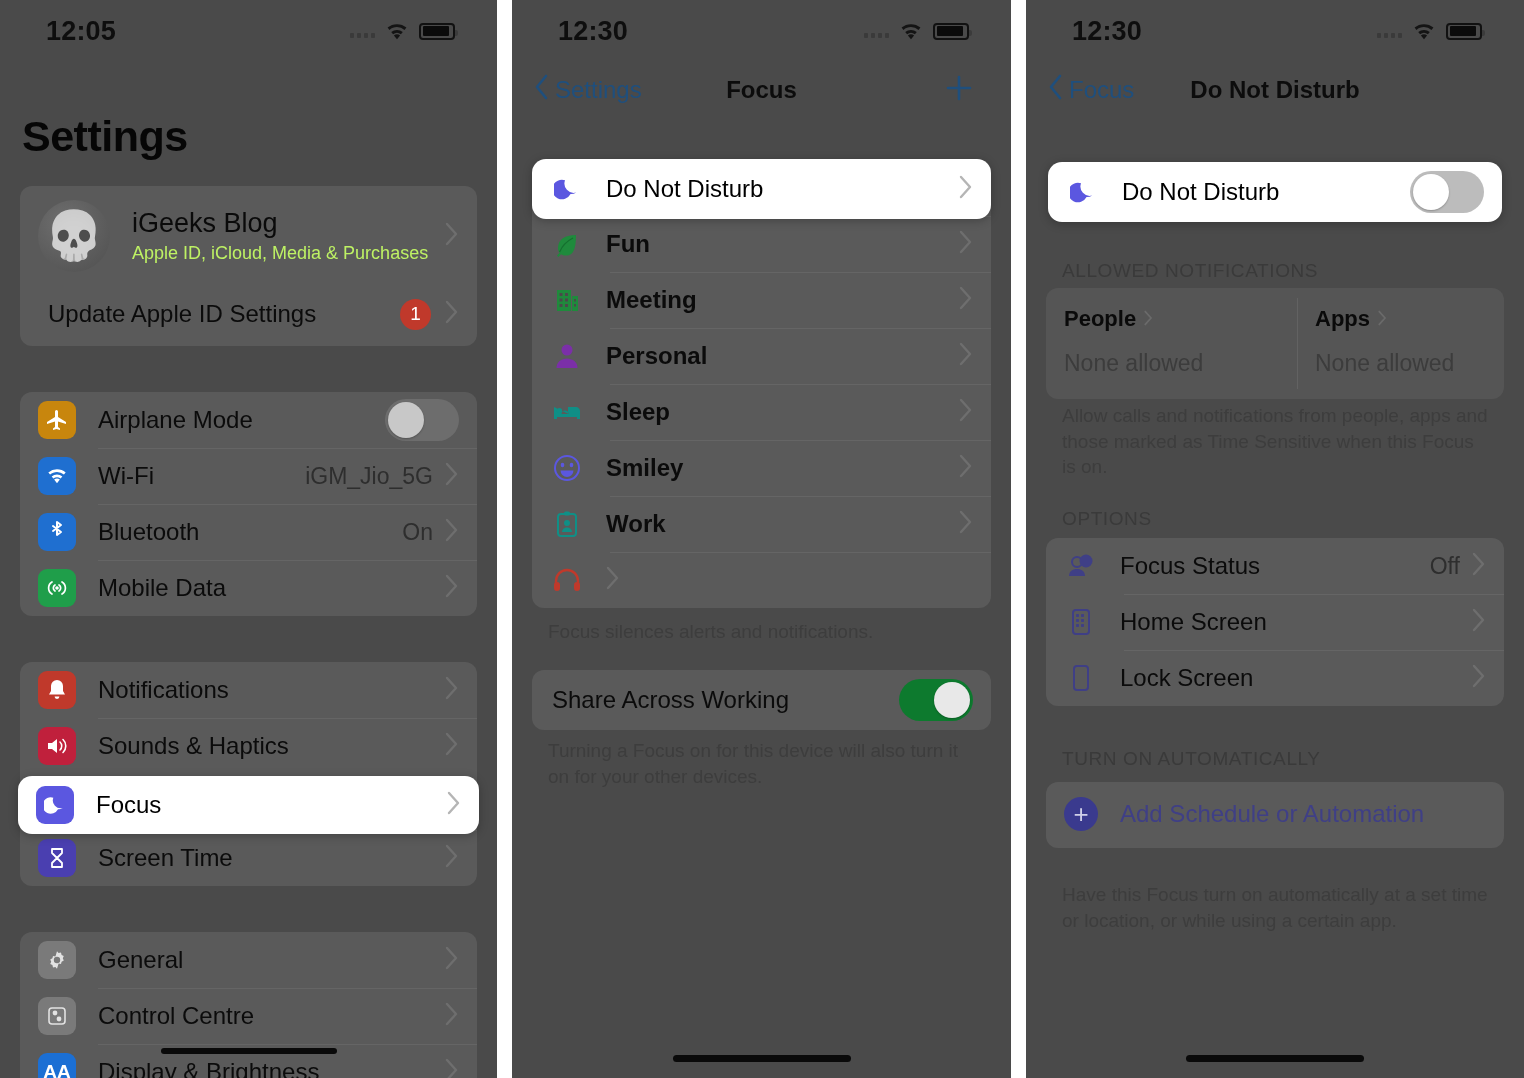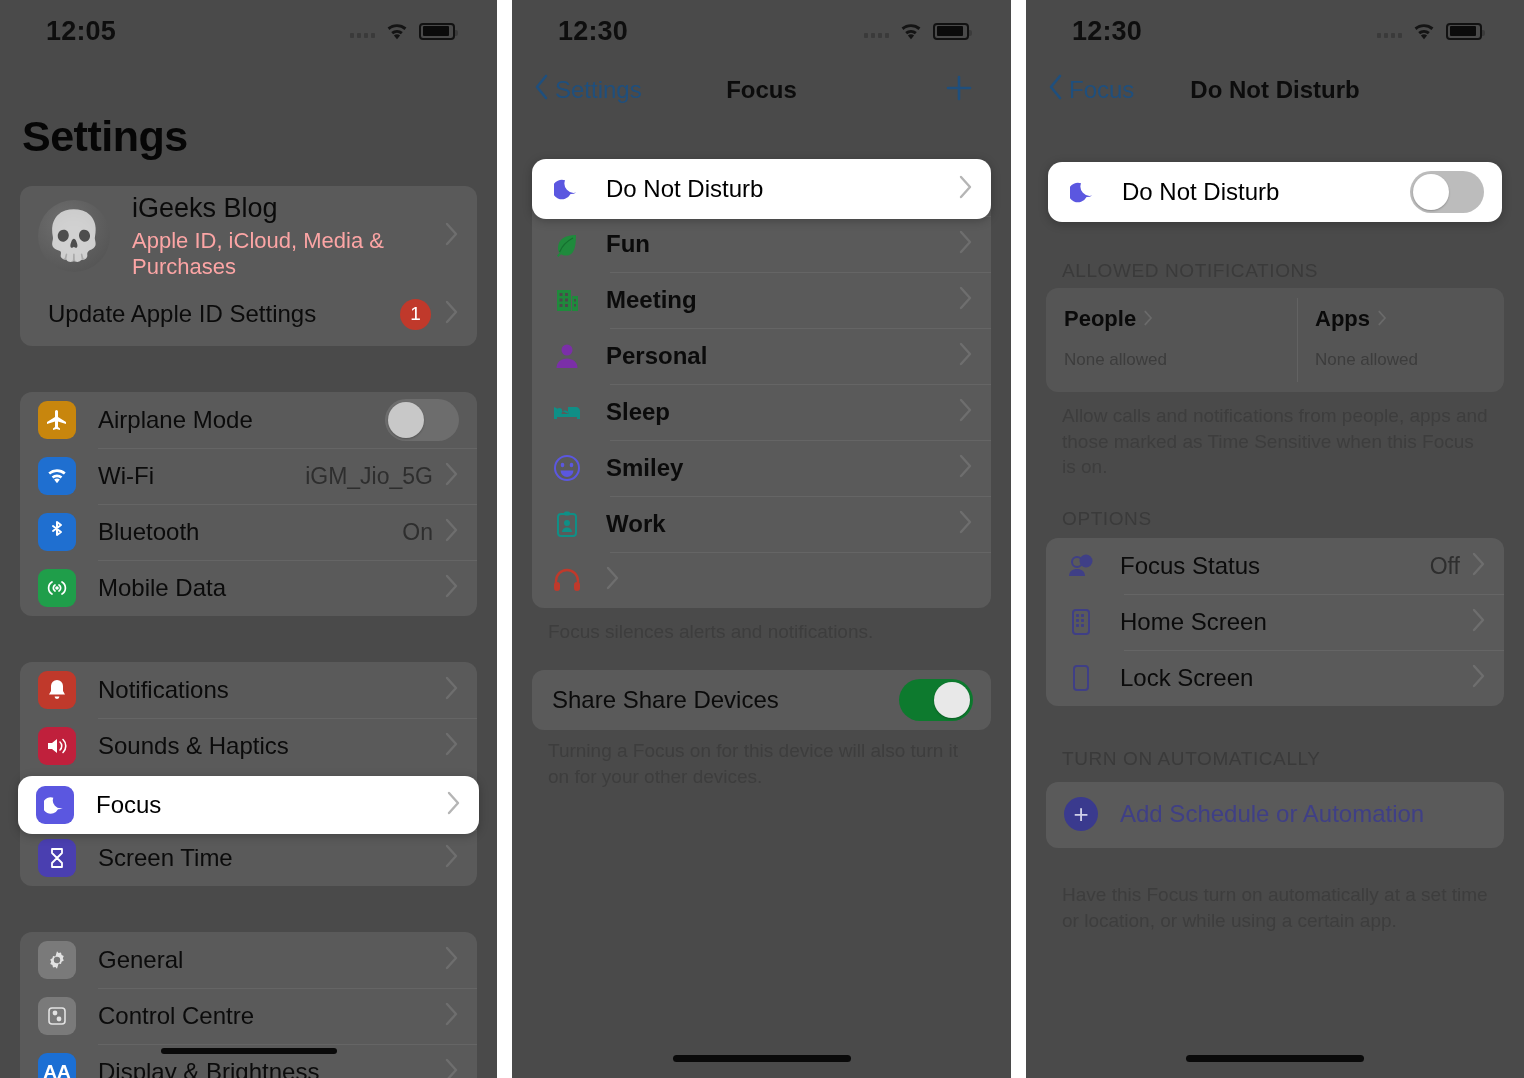--- a/index.html
+++ b/index.html
@@ -111,21 +111,21 @@
   .profile-row { height: 100px; padding: 0 18px; display: flex; align-items: center; }
   .avatar {
     width: 72px; height: 72px; border-radius: 50%;
     background: radial-gradient(circle at 38% 32%, #6f6f6f 0%, #5d5d5d 55%, #4f4f4f 100%);
     margin-right: 22px; flex: 0 0 auto; position: relative; overflow: hidden;
     display:flex; align-items:center; justify-content:center;
   }
   .avatar .skull { font-size: 48px; line-height: 1; filter: grayscale(1) contrast(0.8); }
   .profile-text { flex: 1 1 auto; }
   .profile-name { font-size: 27px; color: #0a0a0a; margin-bottom: 4px; }
-  .profile-sub { font-size: 22px; color: #fca5a5; }
+  .profile-sub { font-size: 18px; color: #bef264; }
   .badge {
     min-width: 31px; height: 31px; border-radius: 50%;
     background: #c0392b; color: #fff; font-size: 19px;
     display: flex; align-items: center; justify-content: center;
     margin-right: 14px; flex: 0 0 auto;
   }
 
   
   .toggle {
     width: 74px; height: 42px; border-radius: 21px;
@@ -181,21 +181,21 @@
   }
   .ncard + .ncard::before {
     content: ""; position: absolute; left: 0; top: 10px; bottom: 10px;
     width: 1px; background: rgba(255,255,255,0.08);
   }
   .ncard-title {
     font-size: 22px; color: #0a0a0a; font-weight: bold;
     display: flex; align-items: center; gap: 8px;
   }
   .ncard-title .chevron { color: #6a6a6a; }
-  .ncard-sub { font-size: 17px; color: #3c3c3c; margin-top: 18px; }
+  .ncard-sub { font-size: 23px; color: #3c3c3c; margin-top: 18px; }
 
   
   .add-row {
     display: flex; align-items: center; height: 64px; padding: 0 18px;
   }
   .add-row .plus-circle {
     width: 34px; height: 34px; border-radius: 50%;
     background: #3a3a8e; color: #cfcfe8; margin-right: 22px;
     display: flex; align-items: center; justify-content: center;
     font-size: 26px; line-height: 1; flex: 0 0 auto;
@@ -601,21 +601,21 @@
         <svg width="14" height="24" viewBox="0 0 14 24">
             <path d="M2 2l9 10-9 10" stroke="currentColor" stroke-width="2.4" fill="none" stroke-linecap="round" stroke-linejoin="round"></path>
           </svg>
       </div>
     </div>
 
     <div class="footnote" style="top:619px;">Focus silences alerts and notifications.</div>
 
     <div class="group" style="top:670px;height:60px;">
       <div class="row noicon" style="padding-left:20px;height:60px;">
-        <div class="row-label">Share Share Devices</div>
+        <div class="row-label">Share Across Working</div>
         <div class="toggle on">
             <div class="knob"></div>
           </div>
       </div>
     </div>
 
     <div class="footnote" style="top:738px;">Turning a Focus on for this device will also turn it on for your other devices.</div>
 
     <div class="home-indicator"></div>
   </div>

